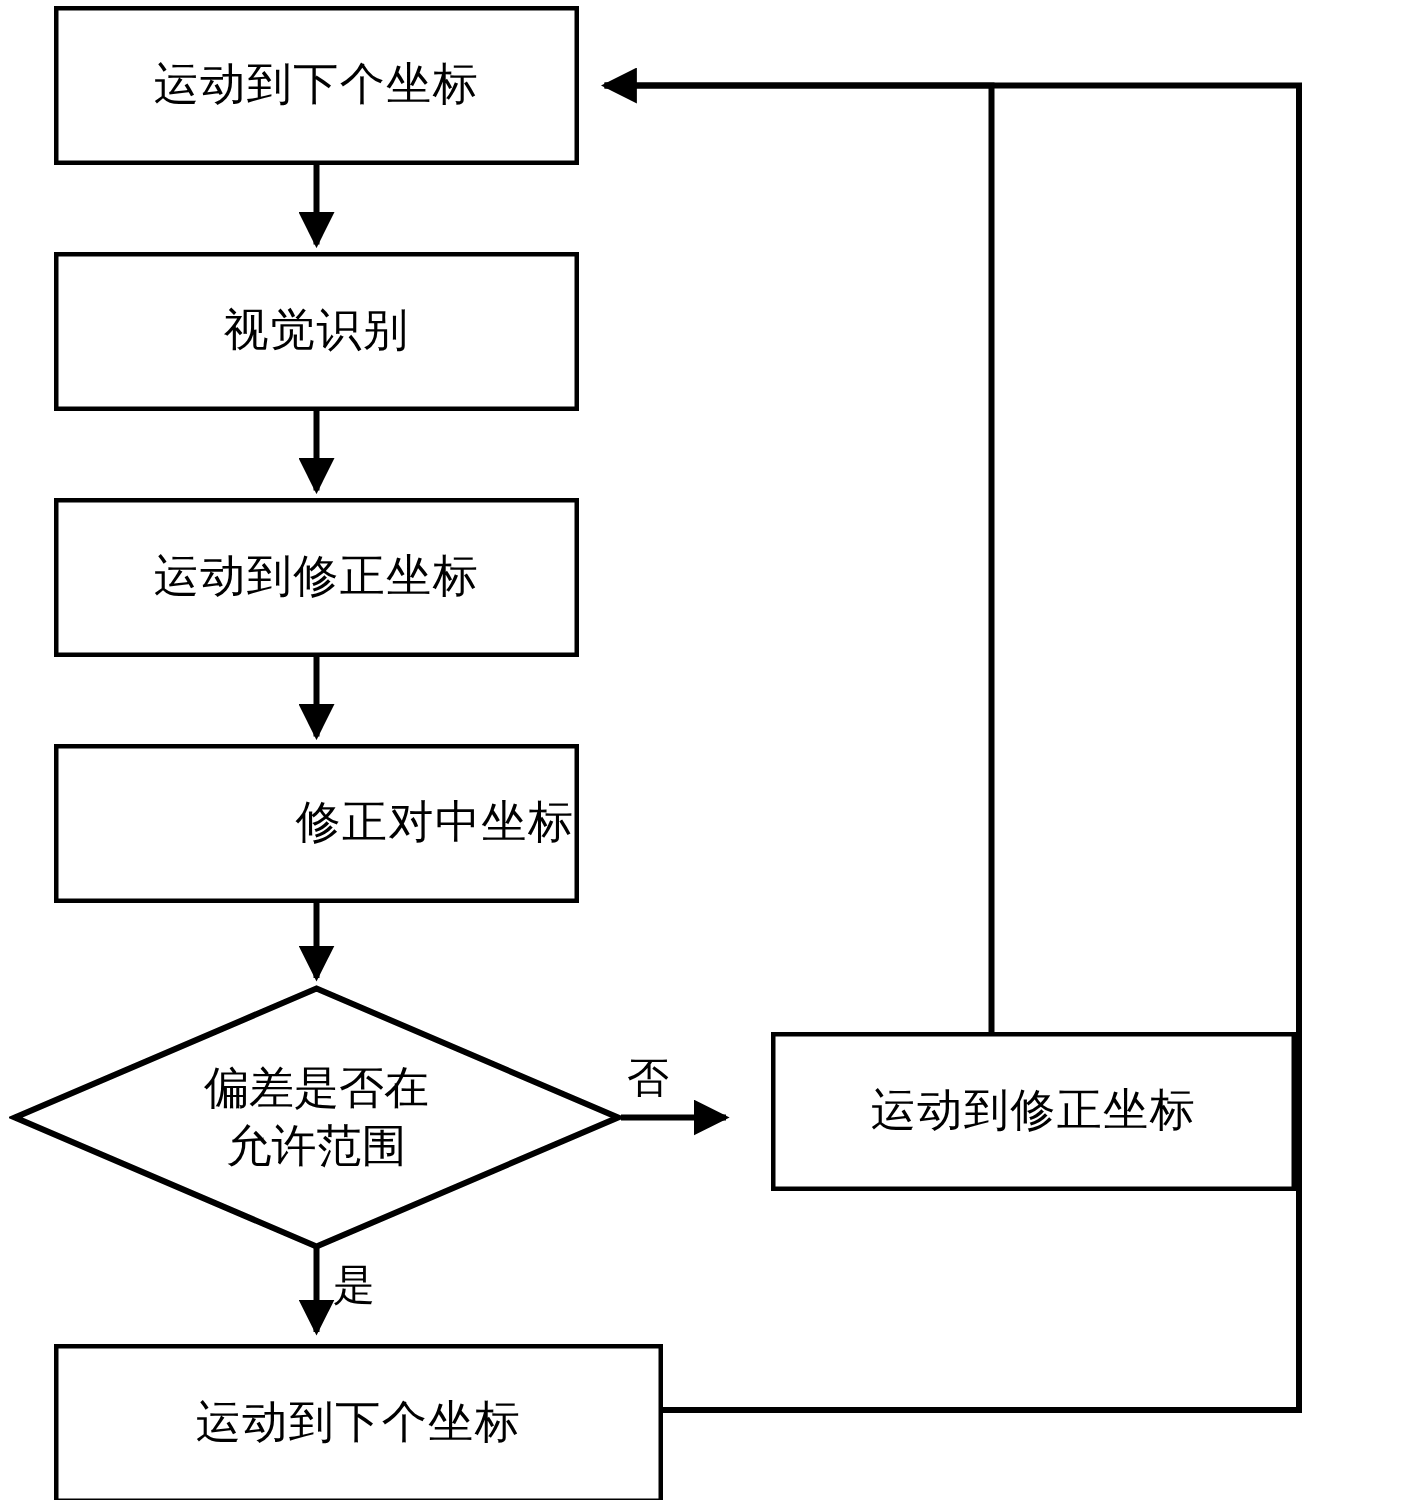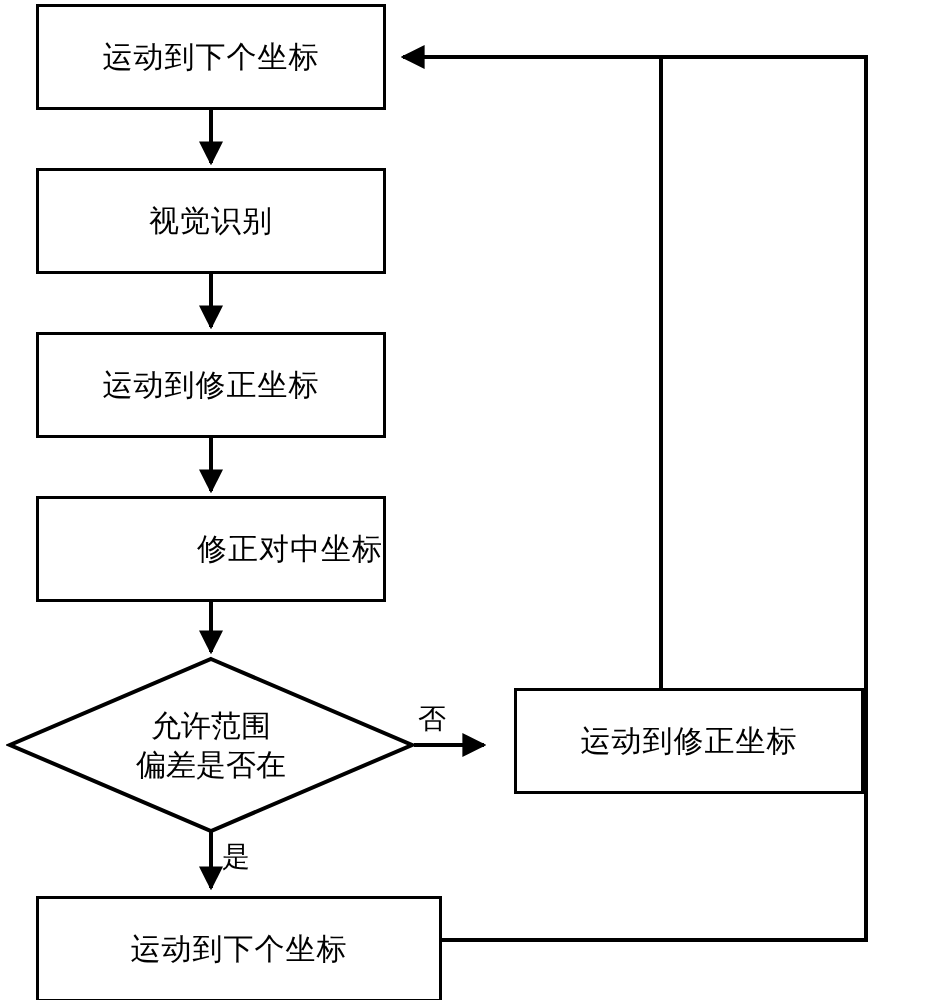--- a/index.html
+++ b/index.html
@@ -111,22 +111,22 @@
 
   <div class="node" style="left:36px; top:496px; width:350px; height:106px;justify-content:flex-end;">
     <span>修正对中坐标</span>
   </div>
 
   <div class="diamond-wrap" style="left:6px; top:655px; width:410px; height:180px;">
     <svg width="410" height="180" viewBox="0 0 410 180">
       <polygon points="205,4 406,90 205,176 4,90" fill="#ffffff" stroke="#000000" stroke-width="4"></polygon>
     </svg>
     <div class="diamond-label">
+      <span>偏差是否在</span>
       <span>允许范围</span>
-      <span>偏差是否在</span>
     </div>
   </div>
 
   <div class="node" style="left:514px; top:688px; width:350px; height:106px;">
     <span>运动到修正坐标</span>
   </div>
 
   <div class="node" style="left:36px; top:896px; width:406px; height:106px;">
     <span>运动到下个坐标</span>
   </div>

